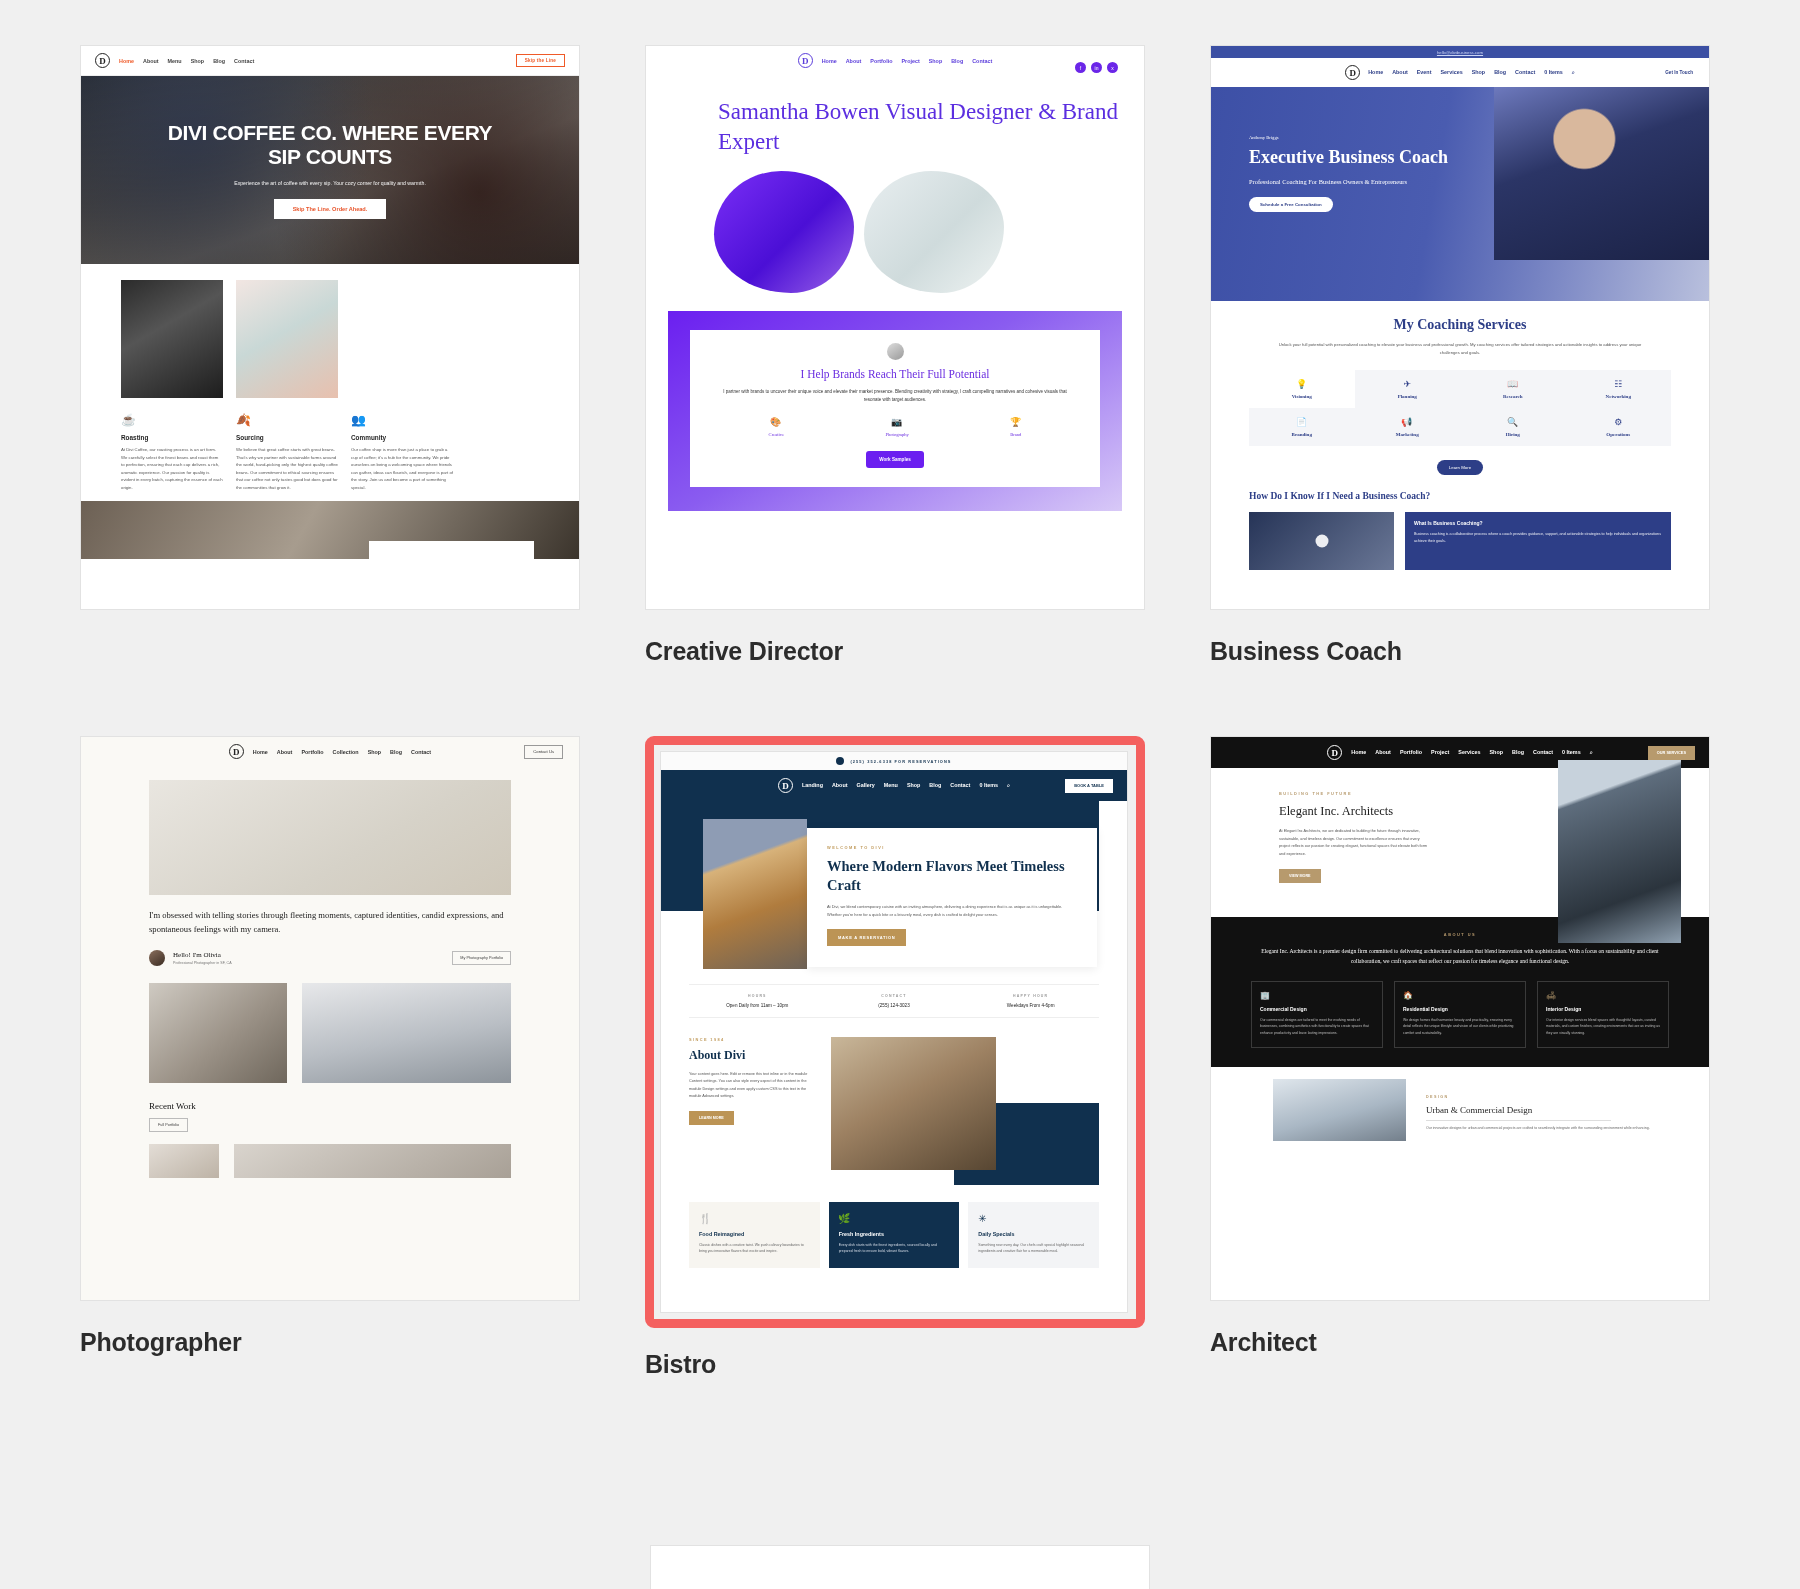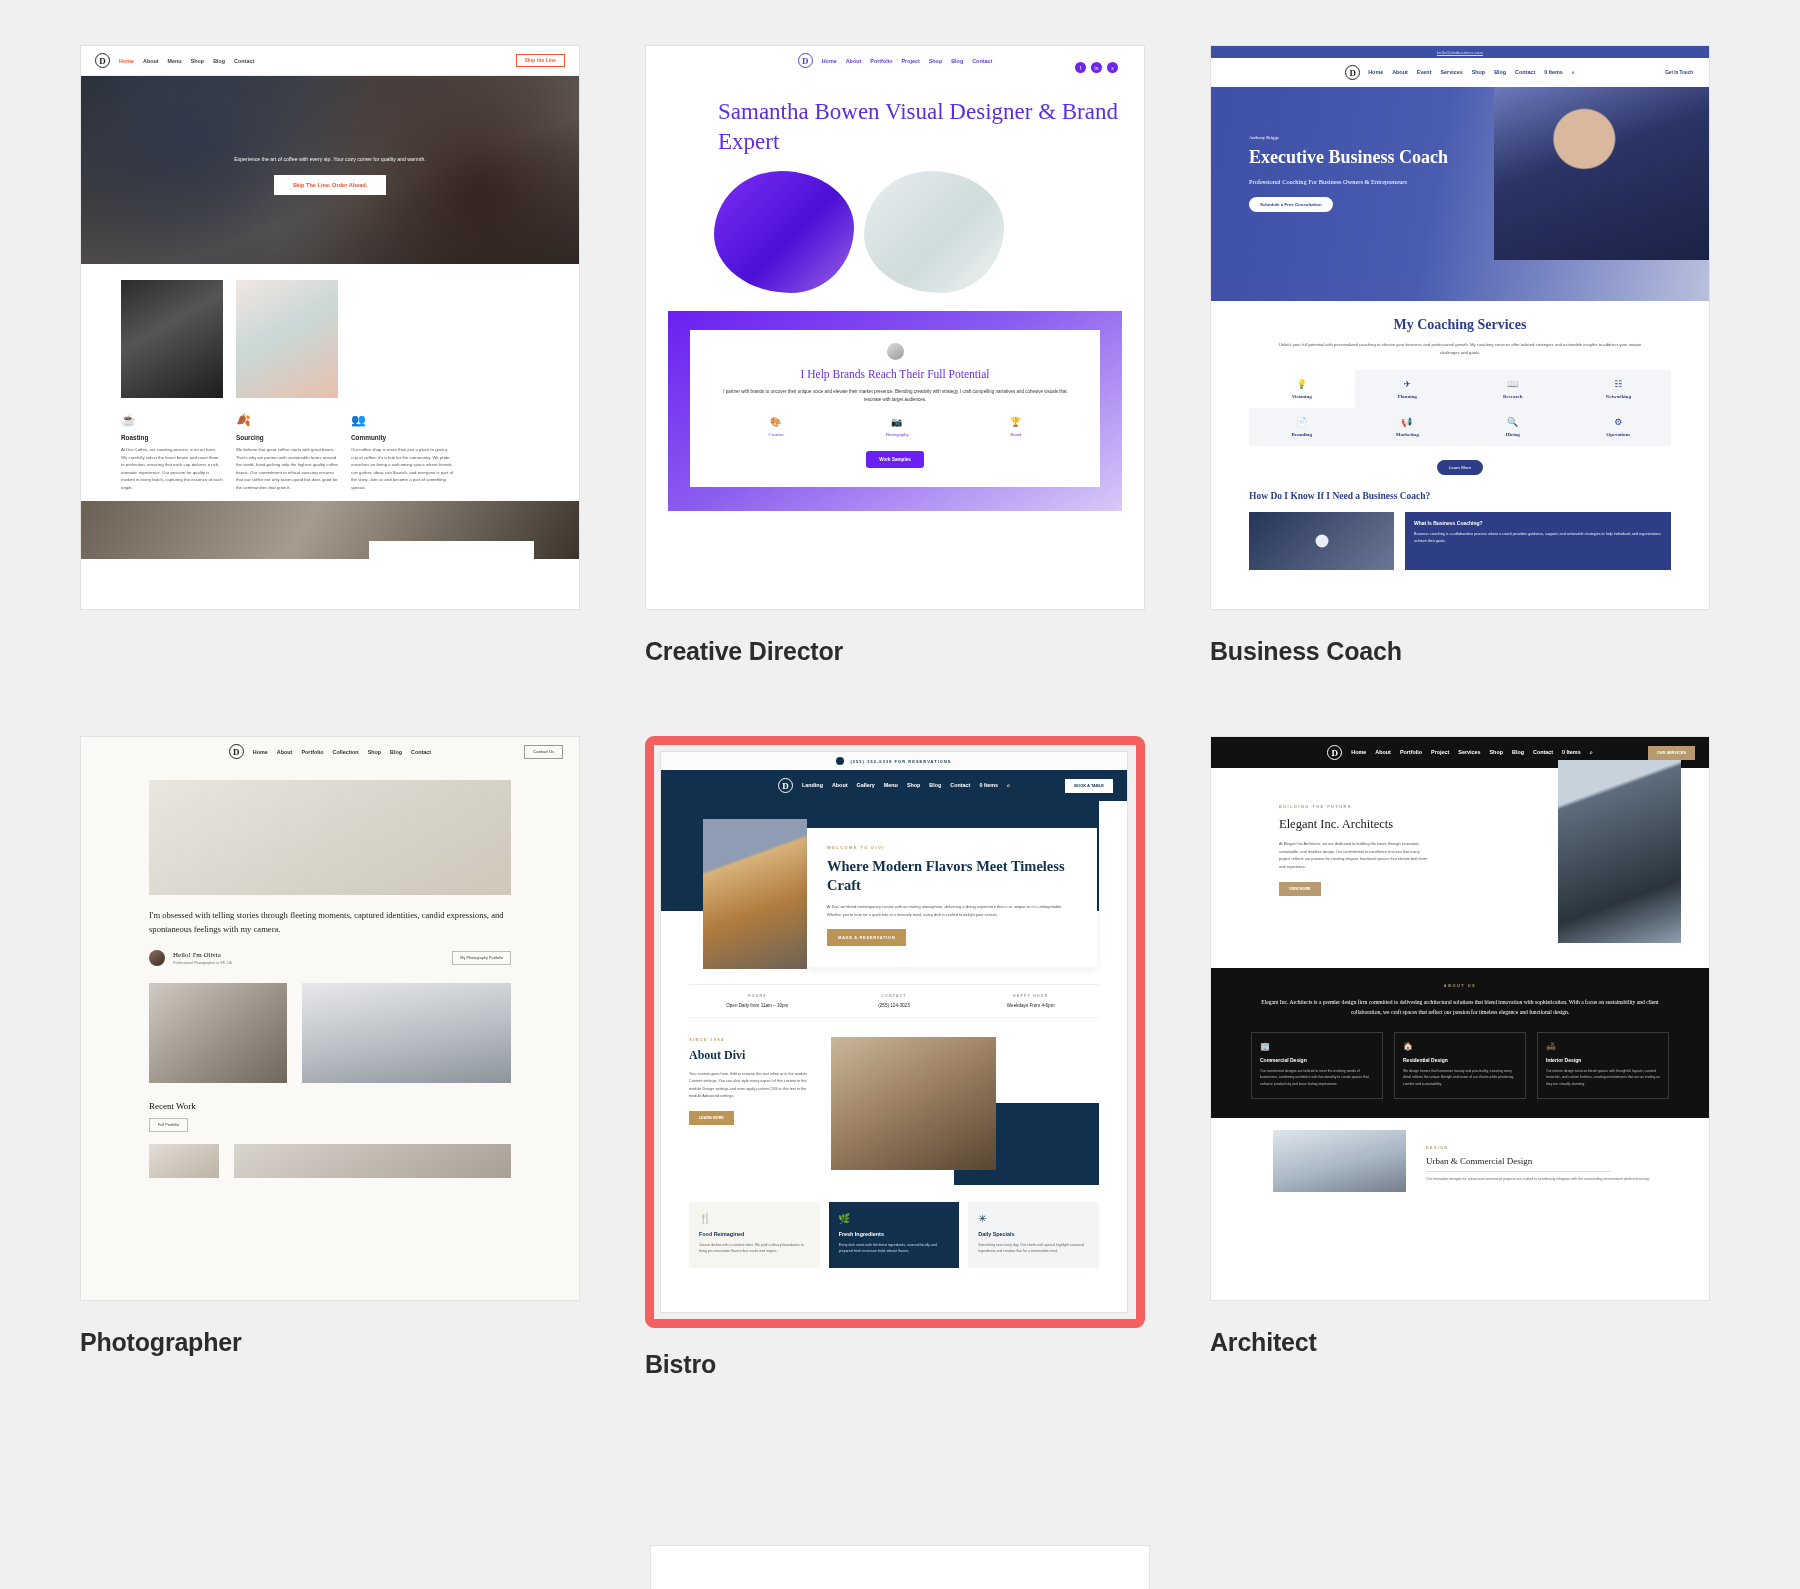--- a/index.html
+++ b/index.html
@@ -204,21 +204,21 @@
   .bi-f2 .bi-ft { color:#fff; }
   .bi-fp { font-size:3.5px; line-height:1.85; margin-top:5px; color:#666; }
   .bi-f2 .bi-fp { color:#d3dae5; }
 
   
   .ar-wrap { background:#fff; height:100%; }
   .ar-nav { background:#111; justify-content:center; position:relative; padding:8px 14px; }
   .ar-nav .divi-logo { border-color:#fff; color:#fff; }
   .ar-nav .nav-links a { color:#fff; }
   .ar-cta { position:absolute; right:14px; background:#b79a6d; color:#fff; font-size:3.9px; font-weight:700; padding:4.5px 9px; }
-  .ar-hero { position:relative; height:200px; background:#fff; padding:36px 0 0 68px; }
+  .ar-hero { position:relative; height:149px; background:#fff; padding:23px 0 0 68px; }
   .ar-kick { color:#b79a6d; font-size:3.9px; letter-spacing:1.5px; font-weight:700; }
   .ar-h1 { font-family:"Liberation Serif",serif; font-size:12.5px; color:#1c1c1c; margin-top:8px; }
   .ar-p { font-size:3.8px; line-height:2; color:#555; margin-top:9px; width:152px; }
   .ar-btn { display:inline-block; background:#b79a6d; color:#fff; font-size:3.7px; font-weight:700; padding:5px 10px; margin-top:11px; }
   .ar-img { position:absolute; right:28px; top:-8px; width:123px; height:183px;
     background:linear-gradient(160deg,#c7d2dc 0 20%,#5e6d7d 22%,#2b343d 72%,#8fa0b0 100%); }
   .ar-dark { background:#111; color:#fff; padding:15px 40px 19px; text-align:center; }
   .ar-about { color:#b79a6d; font-size:3.9px; letter-spacing:1.5px; font-weight:700; }
   .ar-ap { font-family:"Liberation Serif",serif; font-size:5.6px; line-height:1.85; margin-top:9px; }
   .ar-cards { display:flex; gap:11px; margin-top:14px; }
@@ -255,20 +255,21 @@
               <a>Menu</a>
               <a>Shop</a>
               <a>Blog</a>
               <a>Contact</a>
             </div>
             <div style="flex:1"></div>
             <div class="btn-outline" style="color:#ef5a28">Skip the Line</div>
           </div>
         </div>
         <div class="cof-hero">
+          <div class="cof-h1">DIVI COFFEE CO. WHERE EVERY SIP COUNTS</div>
           <div class="cof-sub">Experience the art of coffee with every sip. Your cozy corner for quality and warmth.</div>
           <div class="cof-cta">Skip The Line. Order Ahead.</div>
         </div>
         <div class="cof-body">
           <div class="cof-grid">
             <div class="cof-col imgph" style="height:118px;background:linear-gradient(150deg,#2b2b2b,#555 40%,#1d1d1d);"></div>
             <div class="cof-col imgph" style="height:118px;background:linear-gradient(150deg,#f2e6e2,#c9d8d6 45%,#e8c0ae);"></div>
           </div>
           <div class="cof-grid" style="margin-top:15px">
             <div class="cof-col">

